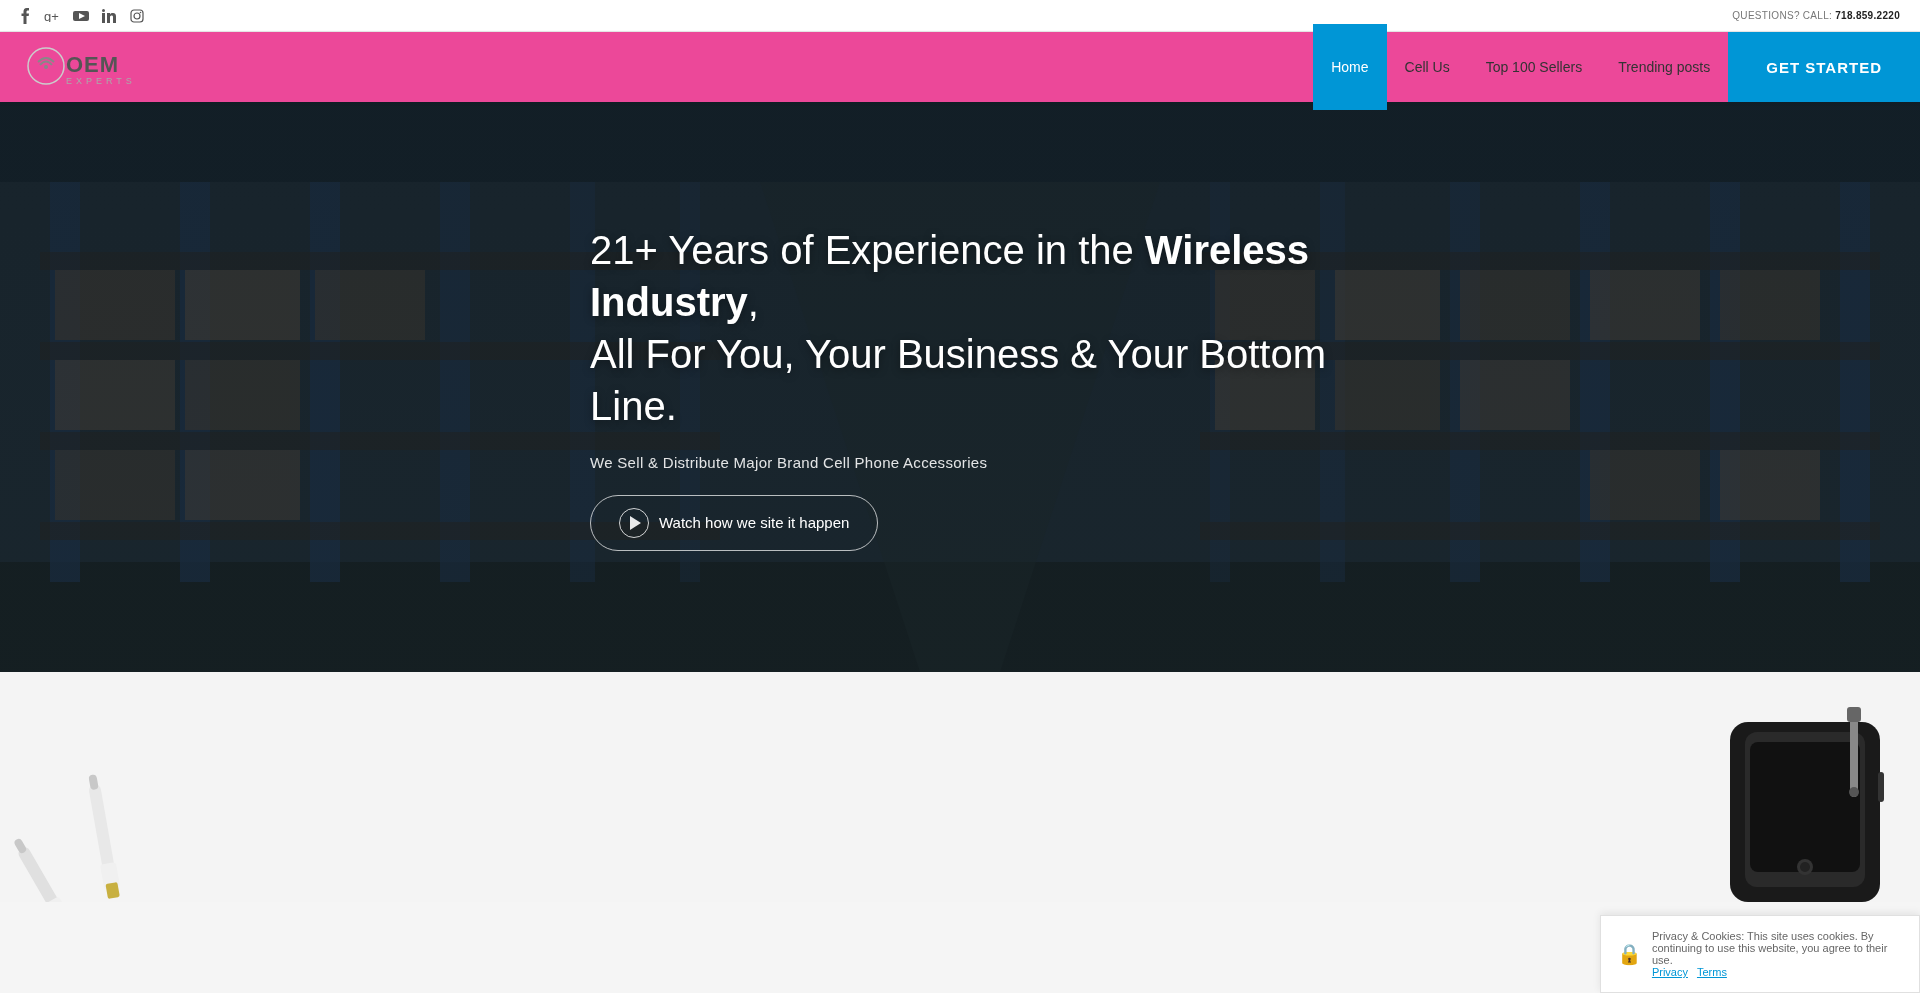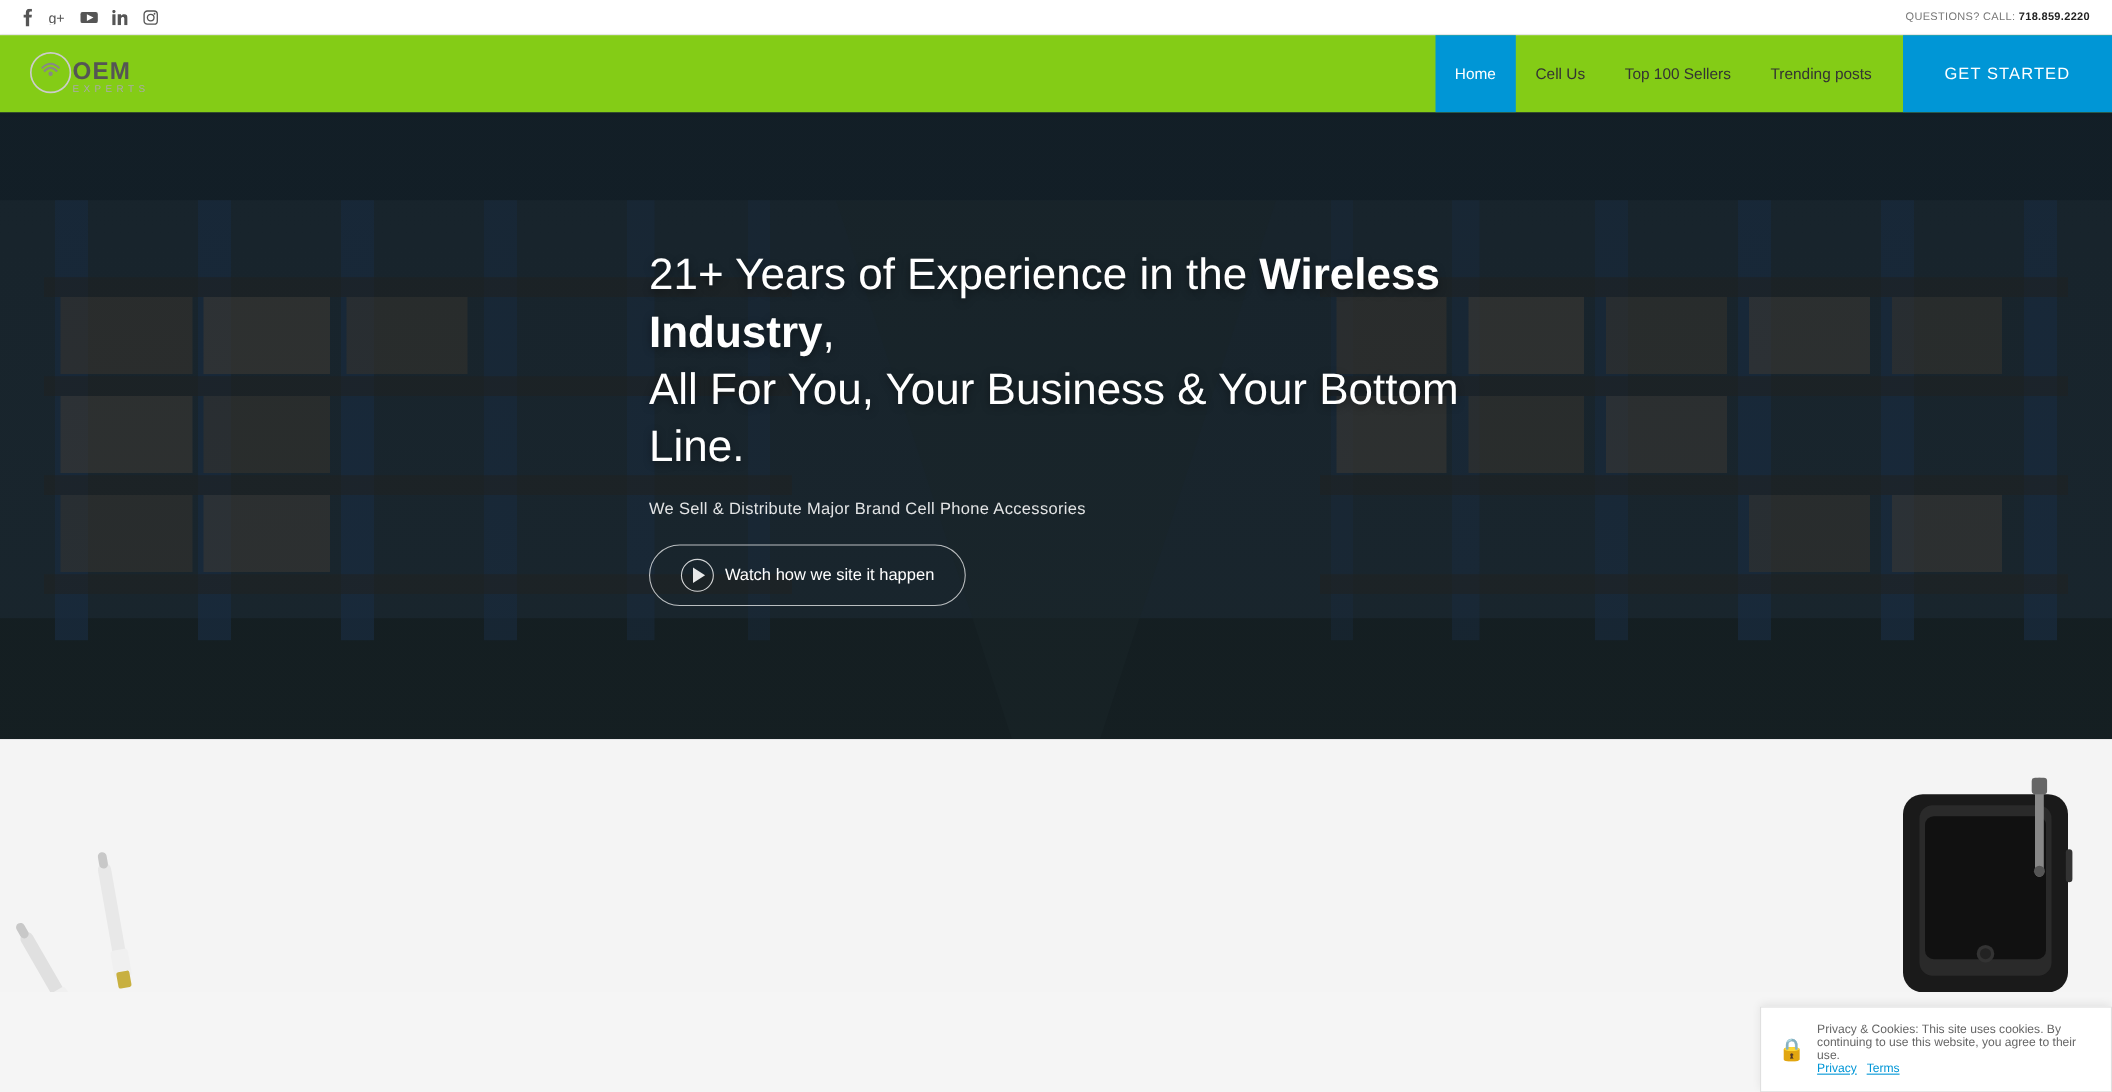--- a/index.html
+++ b/index.html
@@ -37,21 +37,21 @@
       letter-spacing: 0.3px;
     }
     .top-bar-right strong {
       color: #222;
       font-weight: 700;
     }
 
     
     .header {
       width: 100%;
-      background: #84cc16;
+      background: #ec4899;
       height: 70px;
       display: flex;
       align-items: center;
       justify-content: space-between;
       padding: 0 0 0 24px;
       box-shadow: 0 1px 4px rgba(0,0,0,0.07);
       position: relative;
       z-index: 10;
     }
     .logo-wrap {
@@ -71,21 +71,21 @@
       align-items: center;
       height: 100%;
     }
     .nav-links {
       display: flex;
       align-items: center;
       gap: 0;
       height: 100%;
     }
     .nav-item {
-      height: 70px;
+      height: 86px;
       display: flex;
       align-items: center;
       padding: 0 18px;
       font-size: 14px;
       color: #333;
       cursor: pointer;
       text-decoration: none;
       white-space: nowrap;
       transition: color 0.2s;
     }
@@ -95,25 +95,24 @@
       padding: 0 18px;
     }
 
     .get-started-btn {
       height: 70px;
       background: #0096d6;
       color: #fff;
       border: none;
       padding: 0 38px;
       font-size: 15px;
-      font-weight: 400;
+      font-weight: 700;
       letter-spacing: 1px;
       cursor: pointer;
       text-transform: uppercase;
-      margin-left: 10px;
       transition: background 0.2s;
     }
 
     
     .hero {
       width: 100%;
       height: 570px;
       position: relative;
       overflow: hidden;
       display: flex;

